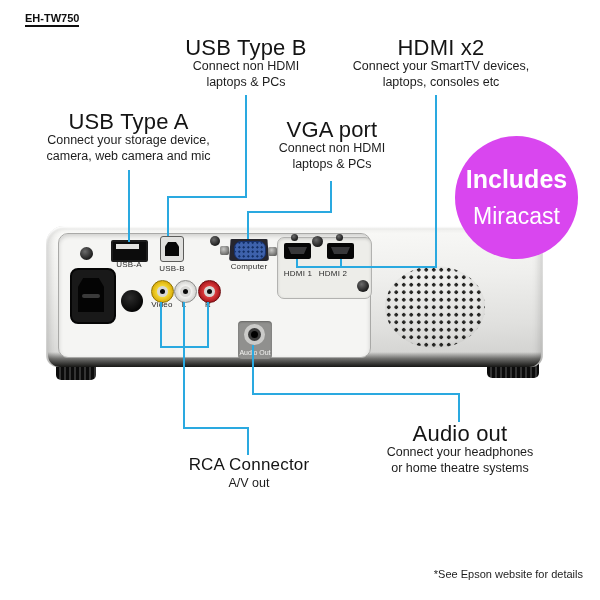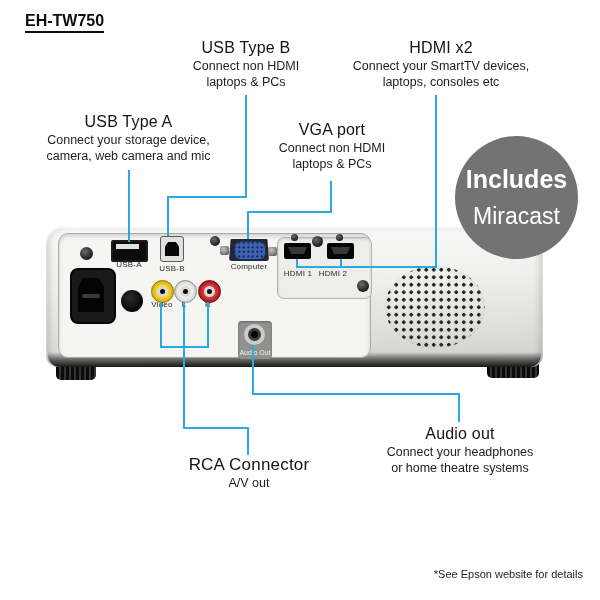--- a/index.html
+++ b/index.html
@@ -1,32 +1,32 @@
 <!DOCTYPE html>
 <html><head>
 <meta charset="utf-8">
 <style>
   html,body{margin:0;padding:0;background:#fff;}
   .canvas{position:relative;width:600px;height:600px;background:#ffffff;overflow:hidden;
           font-family:"Liberation Sans",sans-serif;color:#161616;}
 
   
-  .title{position:absolute;left:25px;top:12px;font-size:16px;font-weight:bold;color:#0e0e0e;
+  .title{position:absolute;left:25px;top:12px;font-size:11px;font-weight:bold;color:#0e0e0e;
          border-bottom:2px solid #0e0e0e;padding-bottom:1px;z-index:7;}
   .callout{position:absolute;text-align:center;z-index:7;}
-  .callout .h{font-size:16px;color:#141414;letter-spacing:.2px;line-height:21px;}
+  .callout .h{font-size:22px;color:#141414;letter-spacing:.2px;line-height:21px;}
   .callout .d{font-size:12.5px;color:#1d1d1d;line-height:16px;}
   .footnote{position:absolute;right:17px;top:568px;font-size:11px;color:#1d1d1d;z-index:7;}
 
   
   .line{position:absolute;background:#2AA9E0;z-index:6;}
 
   
   .badge{position:absolute;left:455px;top:136px;width:123px;height:123px;border-radius:50%;
-         background:#737373;display:flex;flex-direction:column;align-items:center;justify-content:center;
+         background:#d946ef;display:flex;flex-direction:column;align-items:center;justify-content:center;
          color:#fff;z-index:8;}
   .badge .b1{font-size:25px;font-weight:bold;line-height:26px;}
   .badge .b2{font-size:23px;line-height:26px;margin-top:11px;}
 
   
   .proj-body{position:absolute;left:46px;top:226px;width:497px;height:141px;
       background:linear-gradient(178deg,#fbfbf9 0%,#efefed 40%,#e0e0de 72%,#cdcdcb 100%);
       border-radius:18px 16px 12px 12px;z-index:1;
       box-shadow:inset 0 2px 2px #ffffff,inset -4px 0 7px rgba(0,0,0,.14),inset 4px 0 7px rgba(0,0,0,.14);}
   .body-bottom{position:absolute;left:48px;top:352px;width:493px;height:15px;

